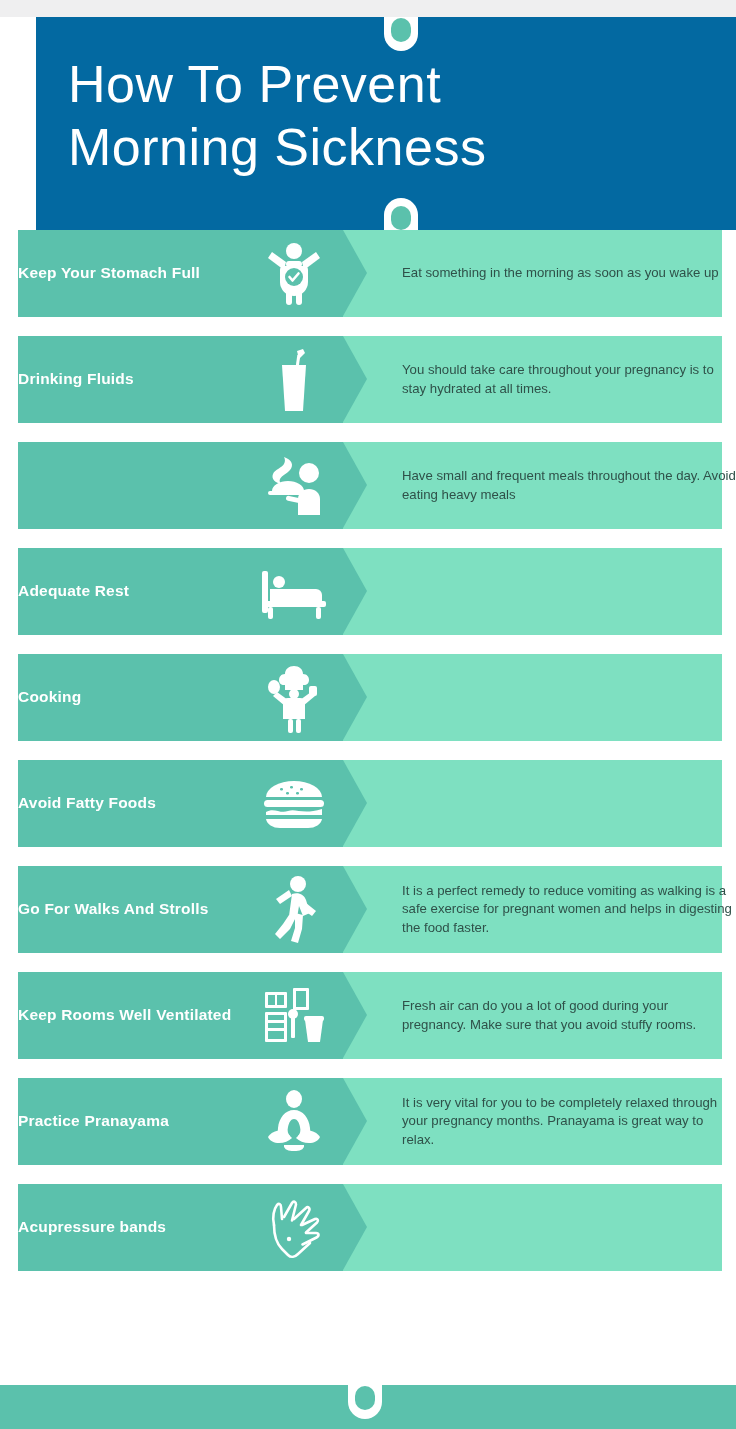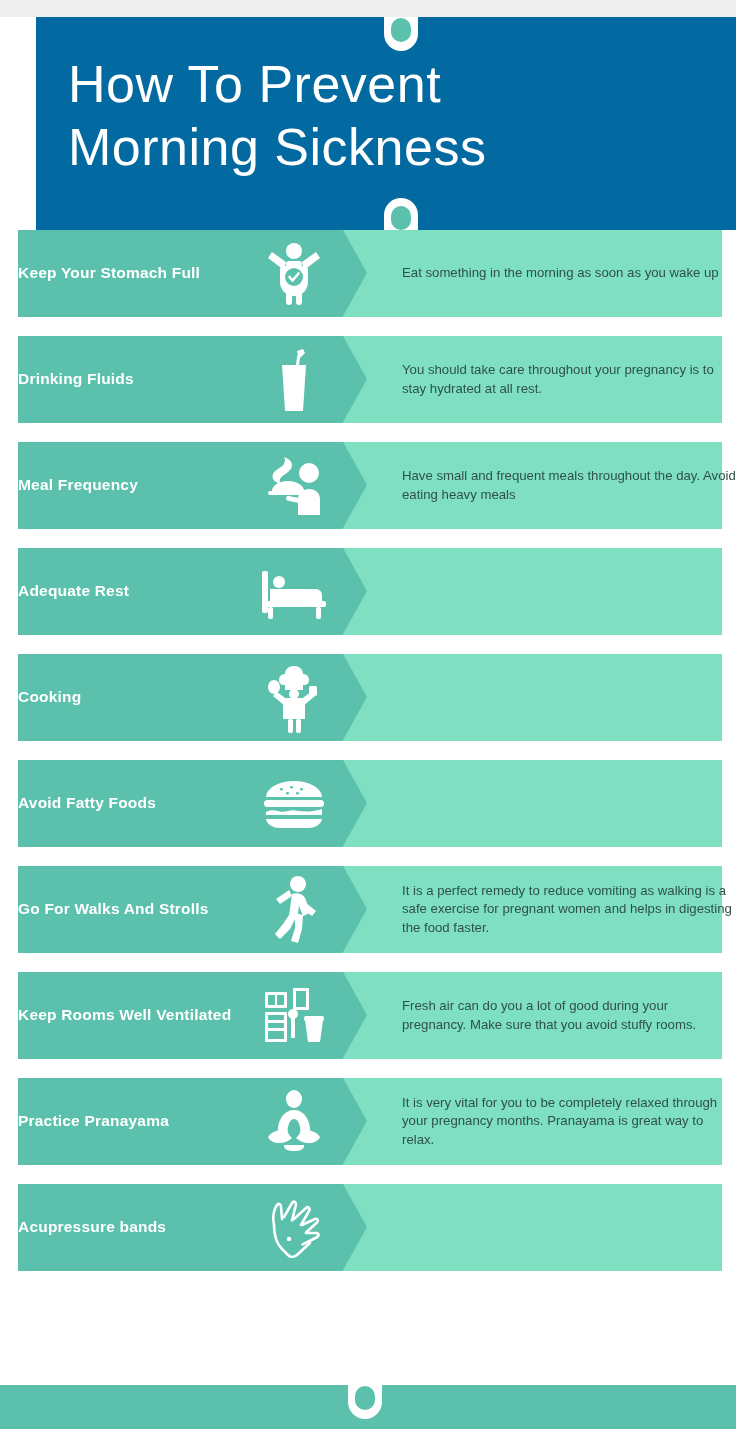--- a/index.html
+++ b/index.html
@@ -225,26 +225,25 @@
       <div class="row-title">Drinking Fluids</div>
       <div class="row-icon">
         <svg width="48" height="66" viewBox="0 0 48 66" fill="#ffffff">
           <path d="M27 4 L33 2 L35 6 L29 12 Z"></path>
           <rect x="26.5" y="8" width="3" height="12" transform="rotate(8 28 14)"></rect>
           <path d="M12 18 h24 l-3 46 h-18 Z"></path>
         </svg>
       </div>
     </div>
     <div class="row-arrow"></div>
-    <div class="row-desc">You should take care throughout your pregnancy is to stay hydrated at all rest.</div>
-  </div>
-
-  <div class="row">
-    <div class="row-left">
-      <div class="row-title">Meal Frequency</div>
+    <div class="row-desc">You should take care throughout your pregnancy is to stay hydrated at all times.</div>
+  </div>
+
+  <div class="row">
+    <div class="row-left">
       <div class="row-icon">
         <svg width="64" height="62" viewBox="0 0 64 62" fill="#ffffff">
           <path d="M22 2 c8 3 10 8 6 13 c-3 4 -8 5 -10 9 c-1 2 0 4 2 5 c-7 -1 -11 -5 -9 -10 c2 -5 9 -6 11 -10 c1.5 -3 1 -5 0 -7 z"></path>
           <circle cx="47" cy="18" r="10"></circle>
           <path d="M10 36 a16 10 0 0 1 32 0 z"></path>
           <rect x="6" y="36" width="40" height="4" rx="2"></rect>
           <path d="M36 44 c0 -6 5 -10 11 -10 c6 0 11 4 11 10 v16 h-22 z"></path>
           <rect x="24" y="42" width="16" height="5" rx="2.5" transform="rotate(12 32 44)"></rect>
         </svg>
       </div>

